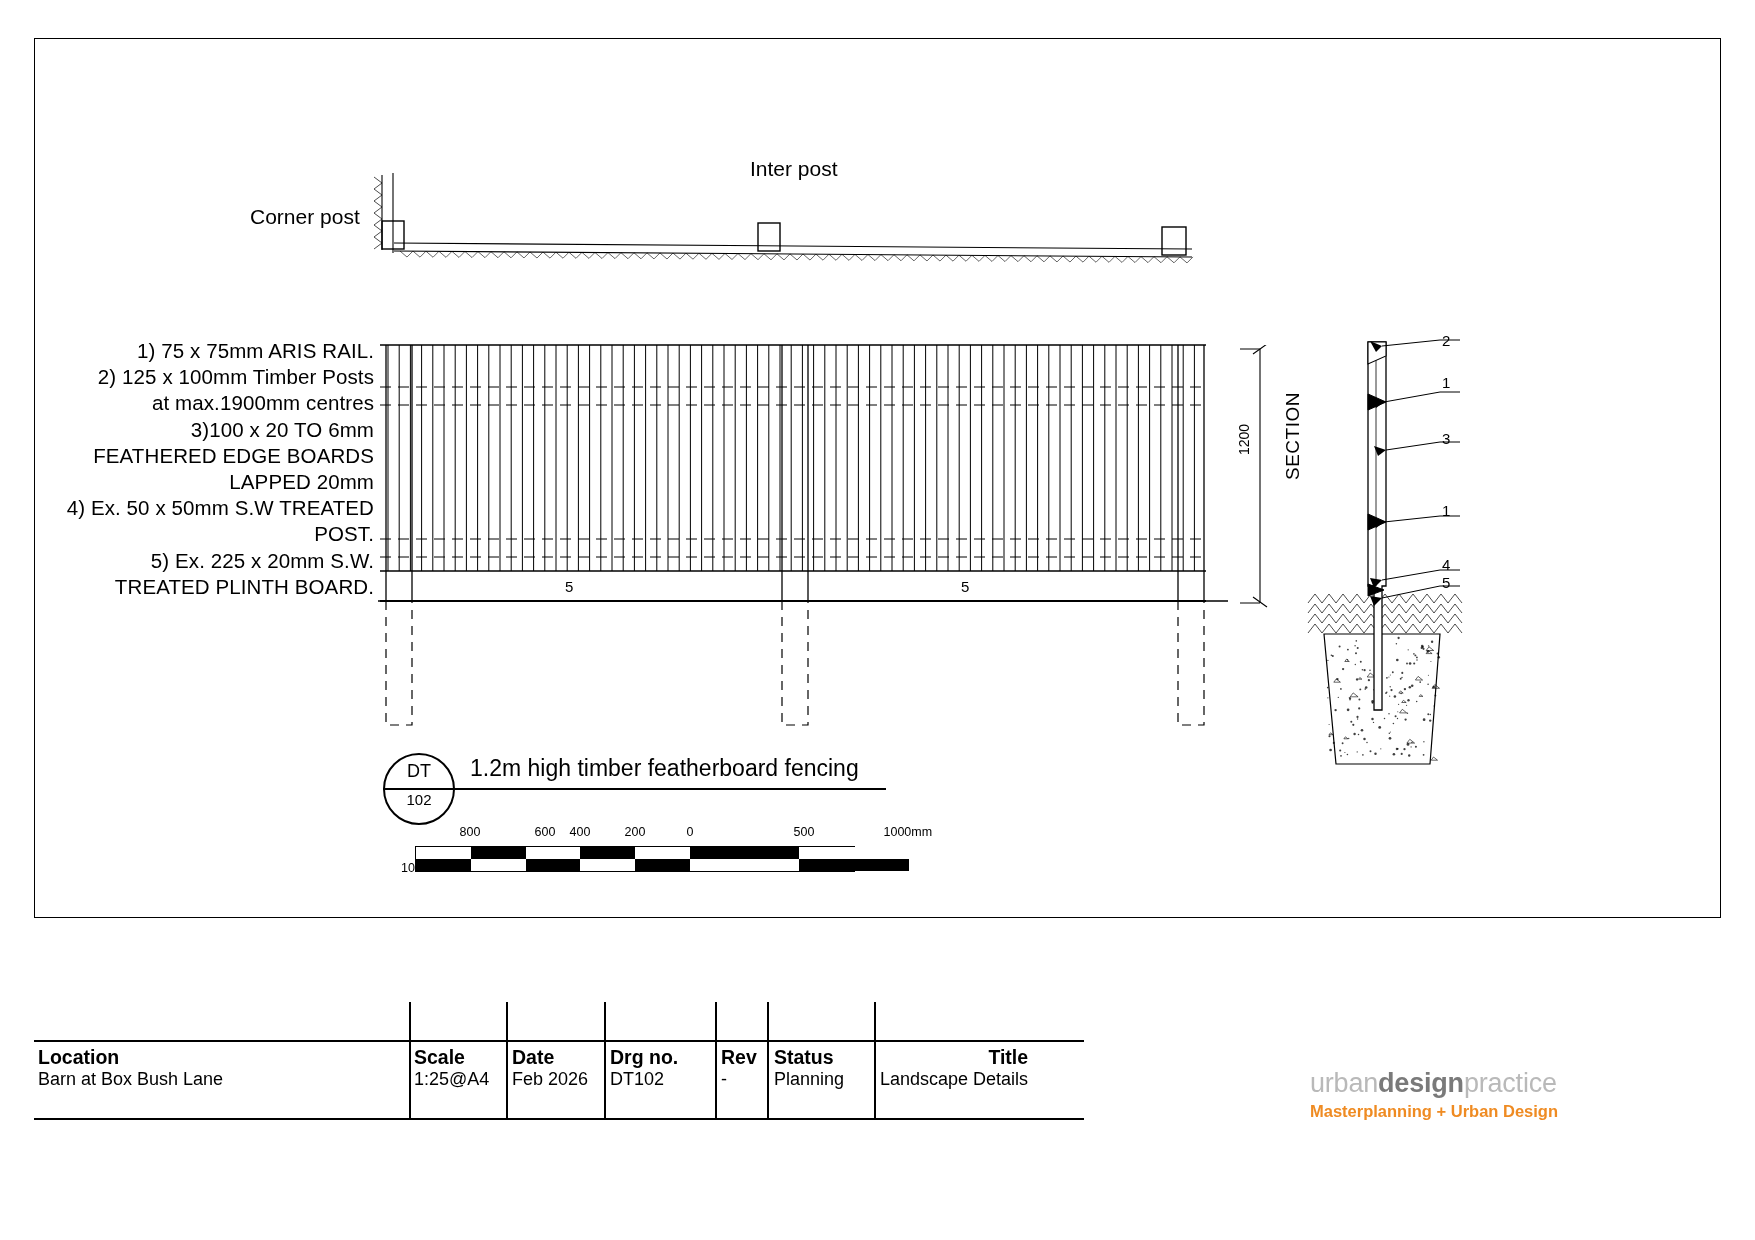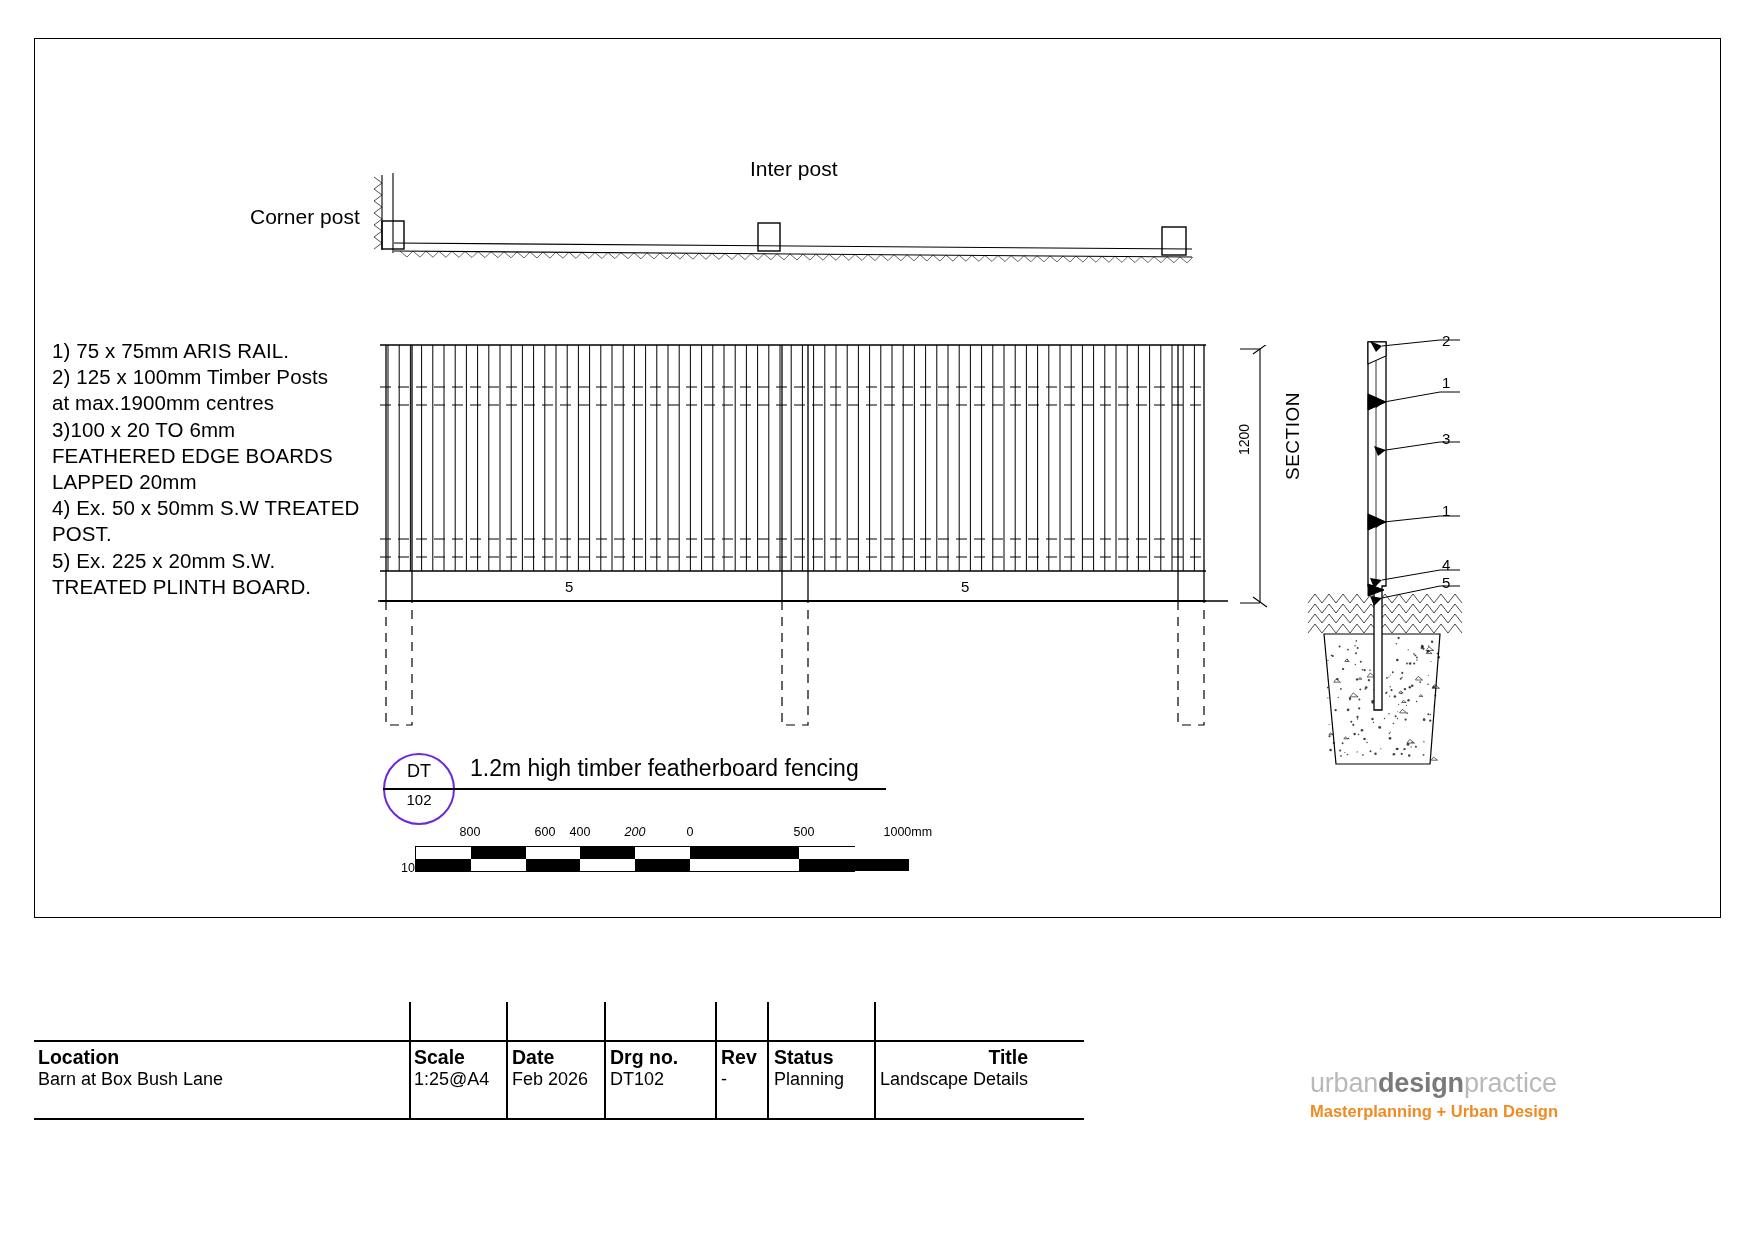--- a/index.html
+++ b/index.html
@@ -3,36 +3,36 @@
 <meta charset="utf-8">
 <style>
   html,body{margin:0;padding:0;background:#ffffff;}
   body{width:1755px;height:1240px;position:relative;
        font-family:"Liberation Sans", sans-serif;color:#000;overflow:hidden;}
 
   .sheet-border{position:absolute;left:34px;top:38px;width:1687px;height:880px;
        border:1.5px solid #000;box-sizing:border-box;background:#fff;}
 
   
-  .notes{position:absolute;left:52px;top:338px;width:330px;
-       font-size:20.5px;line-height:26.2px;letter-spacing:.1px;}
+  .notes{position:absolute;left:44px;top:338px;width:330px;
+       font-size:20.5px;line-height:26.2px;letter-spacing:.1px;text-align:right;}
   .notes div{white-space:pre;}
 
   
   .plan{position:absolute;left:360px;top:165px;width:860px;height:115px;}
   .lbl-corner{position:absolute;left:-110px;top:40px;font-size:21px;white-space:nowrap;}
   .lbl-inter{position:absolute;left:390px;top:-8px;font-size:21px;white-space:nowrap;}
 
   
   .elev{position:absolute;left:378px;top:343px;width:830px;height:390px;}
   .dim-5{position:absolute;font-size:15px;}
 
   
   .bubble{position:absolute;left:383px;top:753px;width:72px;height:72px;
-        border:2px solid #6d28d9;border-radius:50%;box-sizing:border-box;}
+        border:2px solid #000000;border-radius:50%;box-sizing:border-box;}
   .bubble .dt{position:absolute;top:6px;left:0;right:0;text-align:center;font-size:18px;}
   .bubble .num{position:absolute;top:36px;left:0;right:0;text-align:center;font-size:15px;}
   .bubble-line{position:absolute;left:383px;top:788px;width:503px;height:0;border-top:2.2px solid #000;}
   .detail-title{position:absolute;left:470px;top:755px;font-size:23px;white-space:nowrap;}
 
   
   .scalebar{position:absolute;left:415px;top:825px;width:440px;}
   .sb-labels{position:relative;height:18px;}
   .sb-labels span{position:absolute;font-size:12.5px;transform:translateX(-50%);white-space:nowrap;}
   .sb-bars{position:relative;margin-top:3px;height:26px;border:1px solid #000;box-sizing:border-box;}
@@ -303,21 +303,21 @@
 </div>
 <div class="bubble-line"></div>
 <div class="detail-title">1.2m high timber featherboard fencing</div>
 
 <div class="scalebar">
   <div class="sb-labels">
     <span style="left:0%;margin-top:36px;">1000</span>
     <span style="left:12.5%;">800</span>
     <span style="left:25%;padding-left:40px;">600</span>
     <span style="left:37.5%;">400</span>
-    <span style="left:50%;font-style:italic;">200</span>
+    <span style="left:50%;">200</span>
     <span style="left:62.5%;">0</span>
     <span style="left:87.5%;padding-left:8px;">500</span>
     <span style="left:112%;">1000mm</span>
   </div>
   <div class="sb-bars">
 
     <div class="sb-cell" style="left:0%;width:12.5%;top:0;height:50%;background:#fff;"></div>
     <div class="sb-cell" style="left:12.5%;width:12.5%;top:0;height:50%;background:#000;"></div>
     <div class="sb-cell" style="left:25%;width:12.5%;top:0;height:50%;background:#fff;"></div>
     <div class="sb-cell" style="left:37.5%;width:12.5%;top:0;height:50%;background:#000;"></div>

